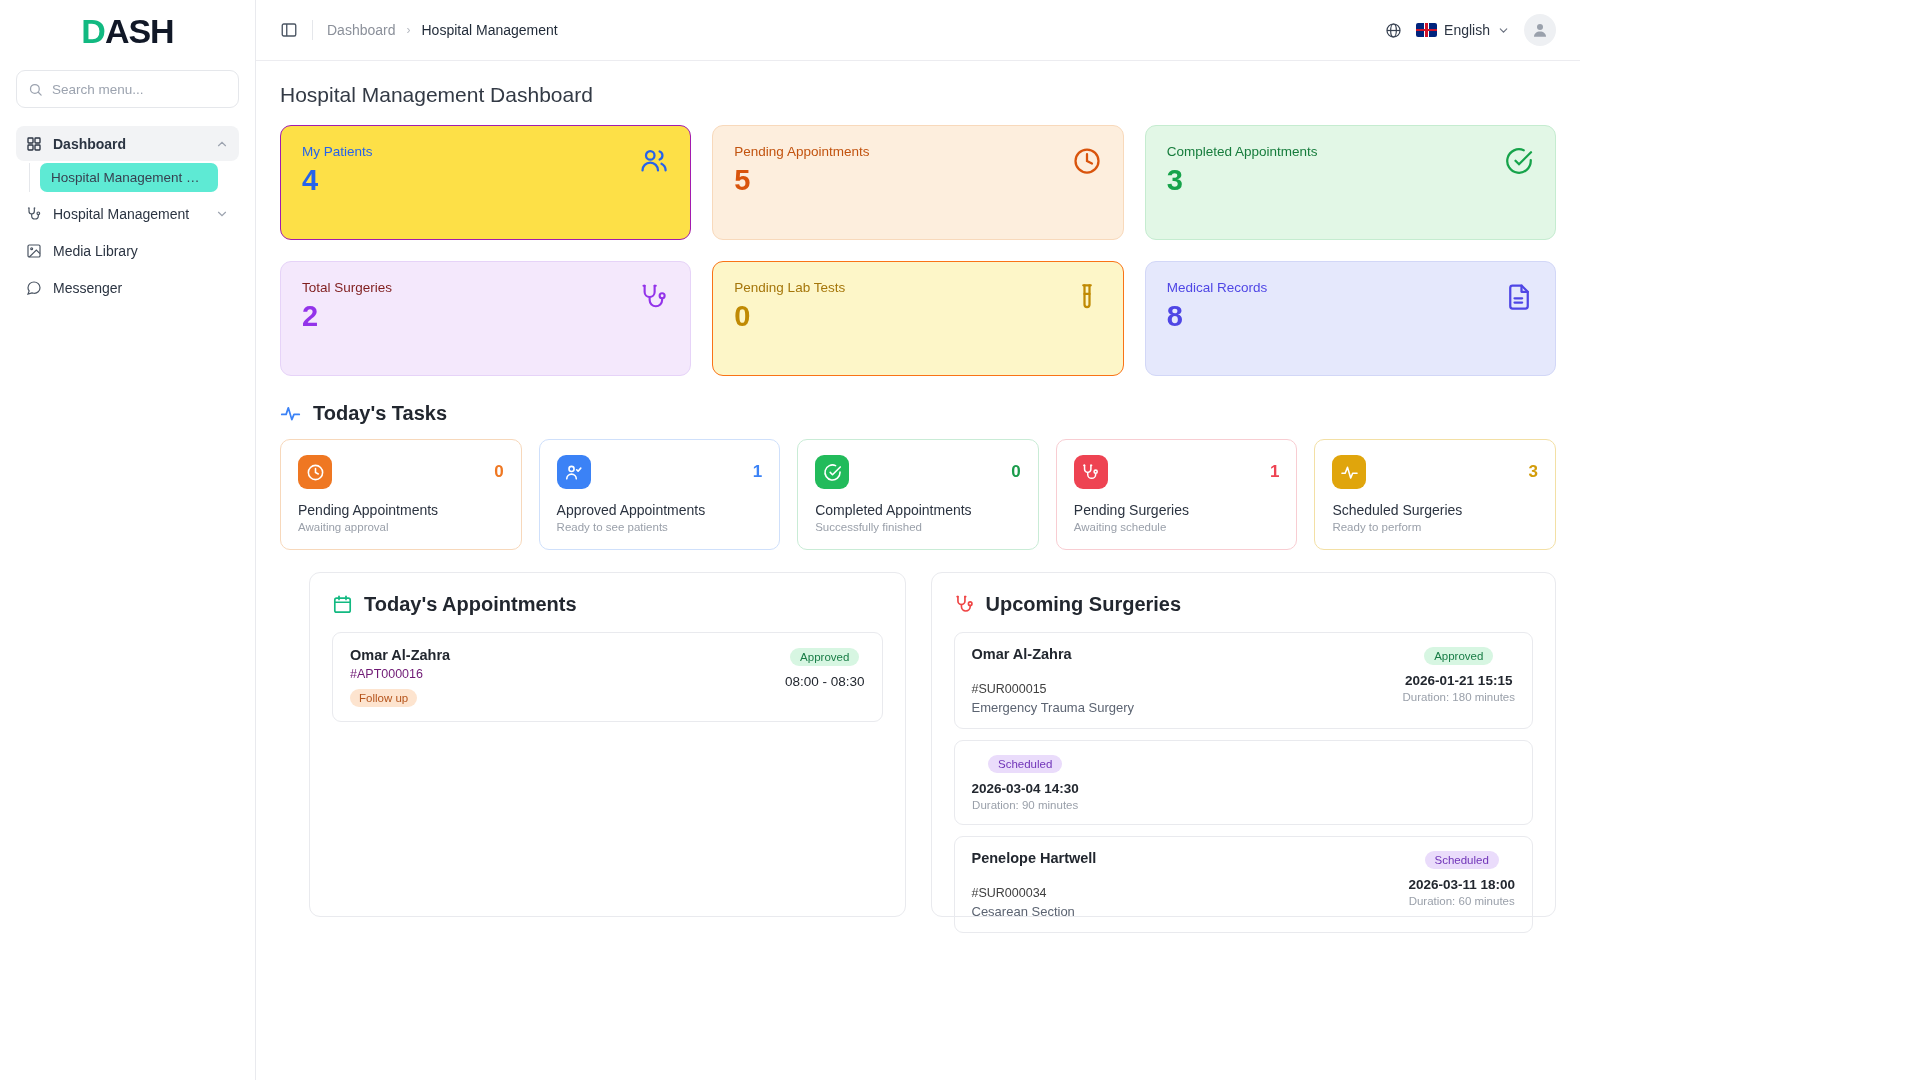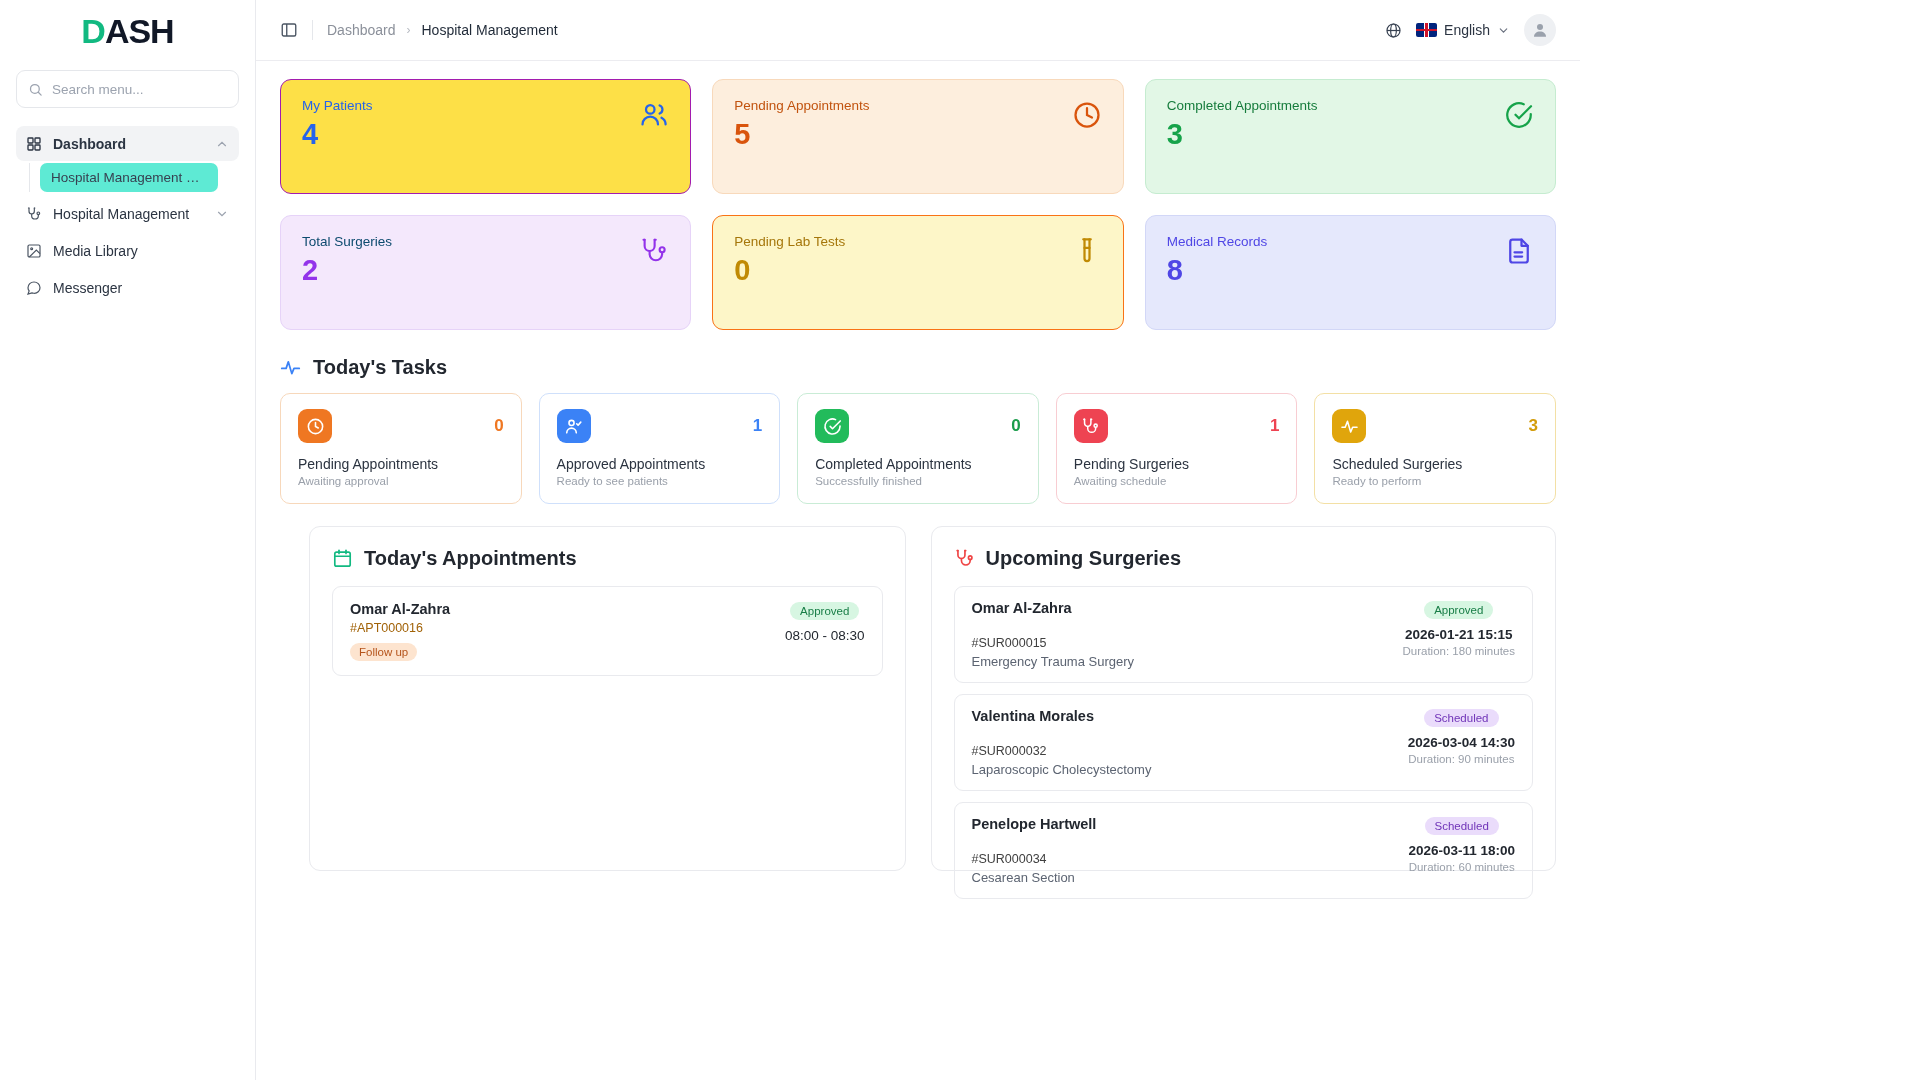--- a/index.html
+++ b/index.html
@@ -121,21 +121,21 @@
   .panel-left { height: 345px; margin-left: 29px; }
   .panel-right { height: 345px; }
   .panel-head { display: flex; align-items: center; gap: 11px; margin-bottom: 16px; }
   .panel-head h3 { font-size: 20px; font-weight: 700; color: #22272f; }
 
   .appt-card {
     border: 1px solid #e9eaee; border-radius: 9px; padding: 14px 17px;
     display: flex; justify-content: space-between; align-items: flex-start;
   }
   .appt-name { font-size: 14.5px; font-weight: 600; color: #22272f; }
-  .appt-id { font-size: 12.5px; color: #a16207; margin-top: 4px; }
+  .appt-id { font-size: 12.5px; color: #701a75; margin-top: 4px; }
   .chip {
     display: inline-block; margin-top: 8px; font-size: 11.5px;
     padding: 3px 9px; border-radius: 11px; background: #fde4cf; color: #b5541b;
   }
   .appt-right { text-align: center; }
   .badge { display: inline-block; font-size: 11.5px; padding: 3px 10px; border-radius: 11px; }
   .badge.approved { background: #d7f6e2; color: #187d46; }
   .badge.scheduled { background: #eadcfb; color: #7034b8; }
   .appt-time { font-size: 13.5px; color: #22272f; margin-top: 8px; font-weight: 500; }
 
@@ -273,20 +273,21 @@
         <span class="avatar">
           <svg width="18" height="18" viewBox="0 0 24 24" fill="#9aa1ac">
               <circle cx="12" cy="8" r="4"></circle>
               <path d="M4 21c0-4.4 3.6-7 8-7s8 2.6 8 7z"></path>
             </svg>
         </span>
       </div>
     </header>
 
     <main class="content">
+      <h1 class="page-title">Hospital Management Dashboard</h1>
 
       <section class="stat-grid">
 
         <div class="stat-card" style="background:#fde047;border:1px solid #a21caf;">
           <div>
             <div class="stat-label" style="color:#2563eb;">My Patients</div>
             <div class="stat-value" style="color:#2563eb;">4</div>
           </div>
           <span class="stat-icon">
             <svg width="30" height="30" viewBox="0 0 24 24" fill="none" stroke="#2563eb" stroke-width="1.8" stroke-linecap="round">
@@ -319,21 +320,21 @@
           <span class="stat-icon">
             <svg width="30" height="30" viewBox="0 0 24 24" fill="none" stroke="#16a34a" stroke-width="1.8" stroke-linecap="round">
                 <path d="M21.4 11.2v.8a9.4 9.4 0 1 1-5.6-8.6"></path>
                 <polyline points="21.6 5 12 14.6 9.2 11.8"></polyline>
               </svg>
           </span>
         </div>
 
         <div class="stat-card" style="background:#f4e8fc;border:1px solid #e6d3f8;">
           <div>
-            <div class="stat-label" style="color:#0c4a6e;">Total Surgeries</div>
+            <div class="stat-label" style="color:#7f1d1d;">Total Surgeries</div>
             <div class="stat-value" style="color:#9333ea;">2</div>
           </div>
           <span class="stat-icon">
             <svg width="30" height="30" viewBox="0 0 24 24" fill="none" stroke="#9333ea" stroke-width="1.7" stroke-linecap="round">
                 <path d="M4.5 3v5a4 4 0 0 0 8 0V3"></path>
                 <path d="M4.5 3h-.9M12.5 3h.9"></path>
                 <path d="M8.5 12v2.4a5 5 0 0 0 10 0V13.2"></path>
                 <circle cx="18.5" cy="11" r="2"></circle>
               </svg>
           </span>
@@ -503,25 +504,20 @@
               <div class="surg-proc">Emergency Trauma Surgery</div>
             </div>
             <div class="appt-right">
               <span class="badge approved">Approved</span>
               <div class="surg-date">2026-01-21 15:15</div>
               <div class="surg-dur">Duration: 180 minutes</div>
             </div>
           </div>
 
           <div class="surg-item">
-            <div>
-              <div class="surg-name">Valentina Morales</div>
-              <div class="surg-id">#SUR000032</div>
-              <div class="surg-proc">Laparoscopic Cholecystectomy</div>
-            </div>
             <div class="appt-right">
               <span class="badge scheduled">Scheduled</span>
               <div class="surg-date">2026-03-04 14:30</div>
               <div class="surg-dur">Duration: 90 minutes</div>
             </div>
           </div>
 
           <div class="surg-item">
             <div>
               <div class="surg-name">Penelope Hartwell</div>

